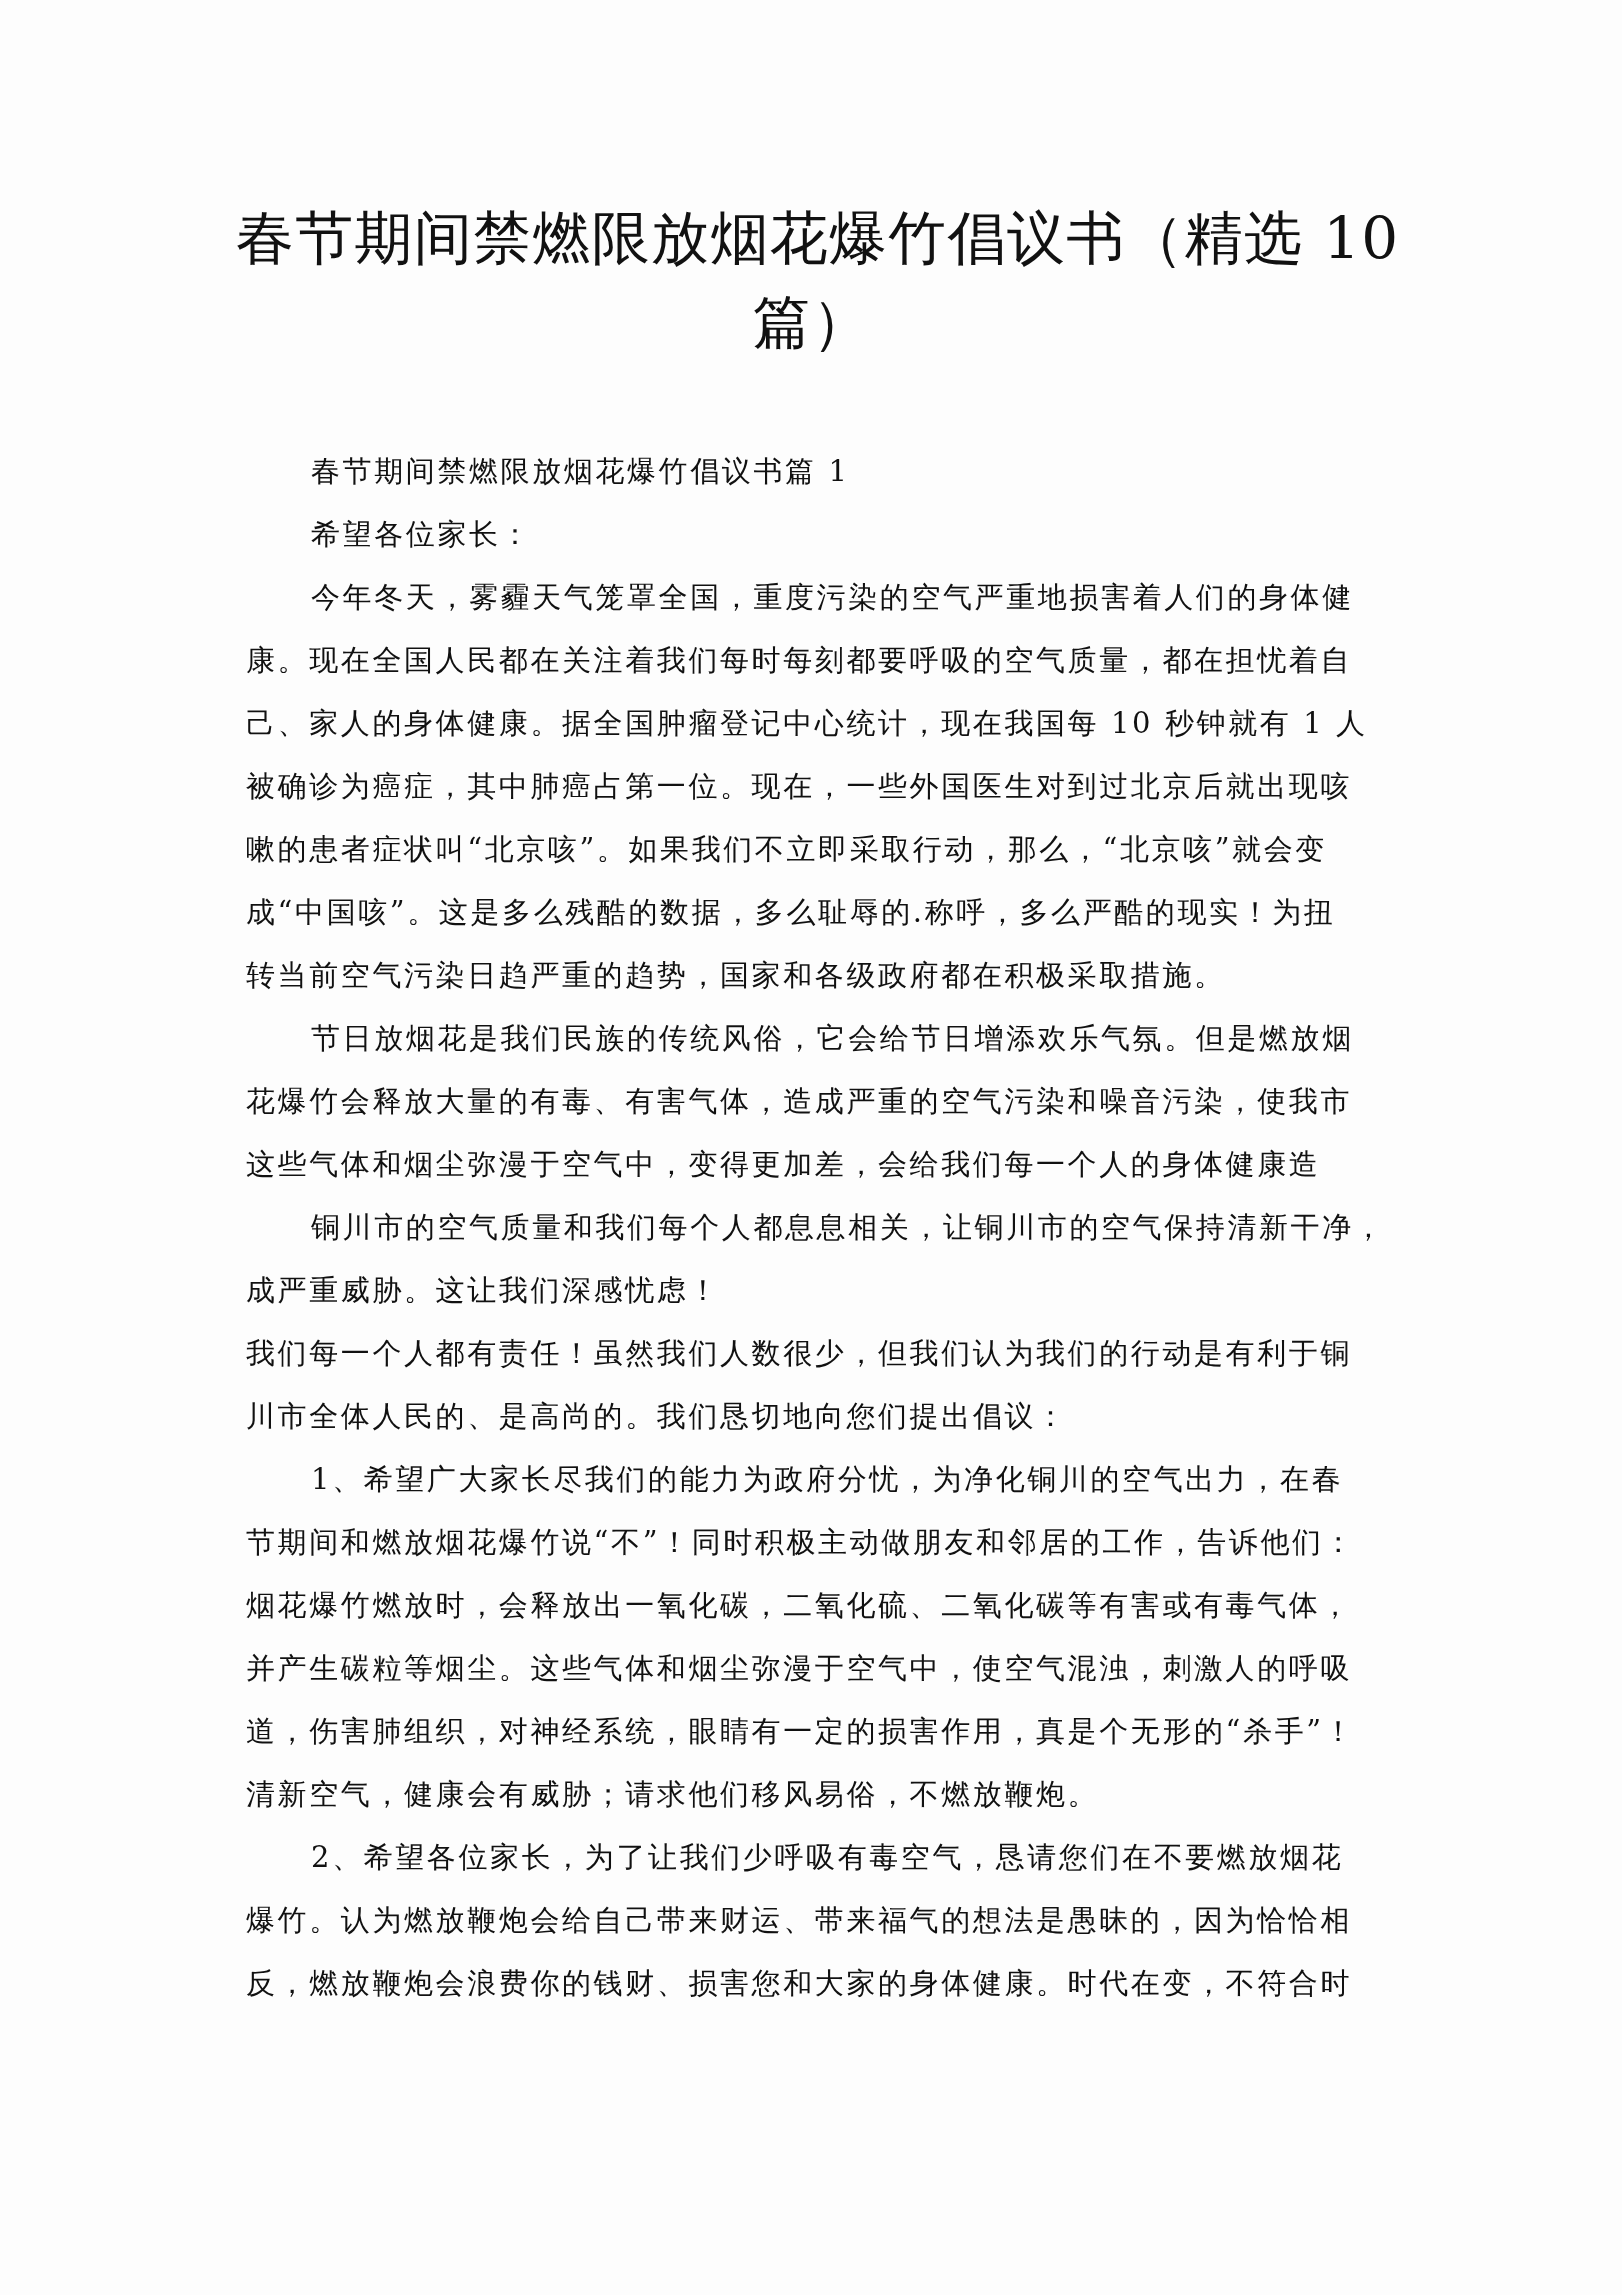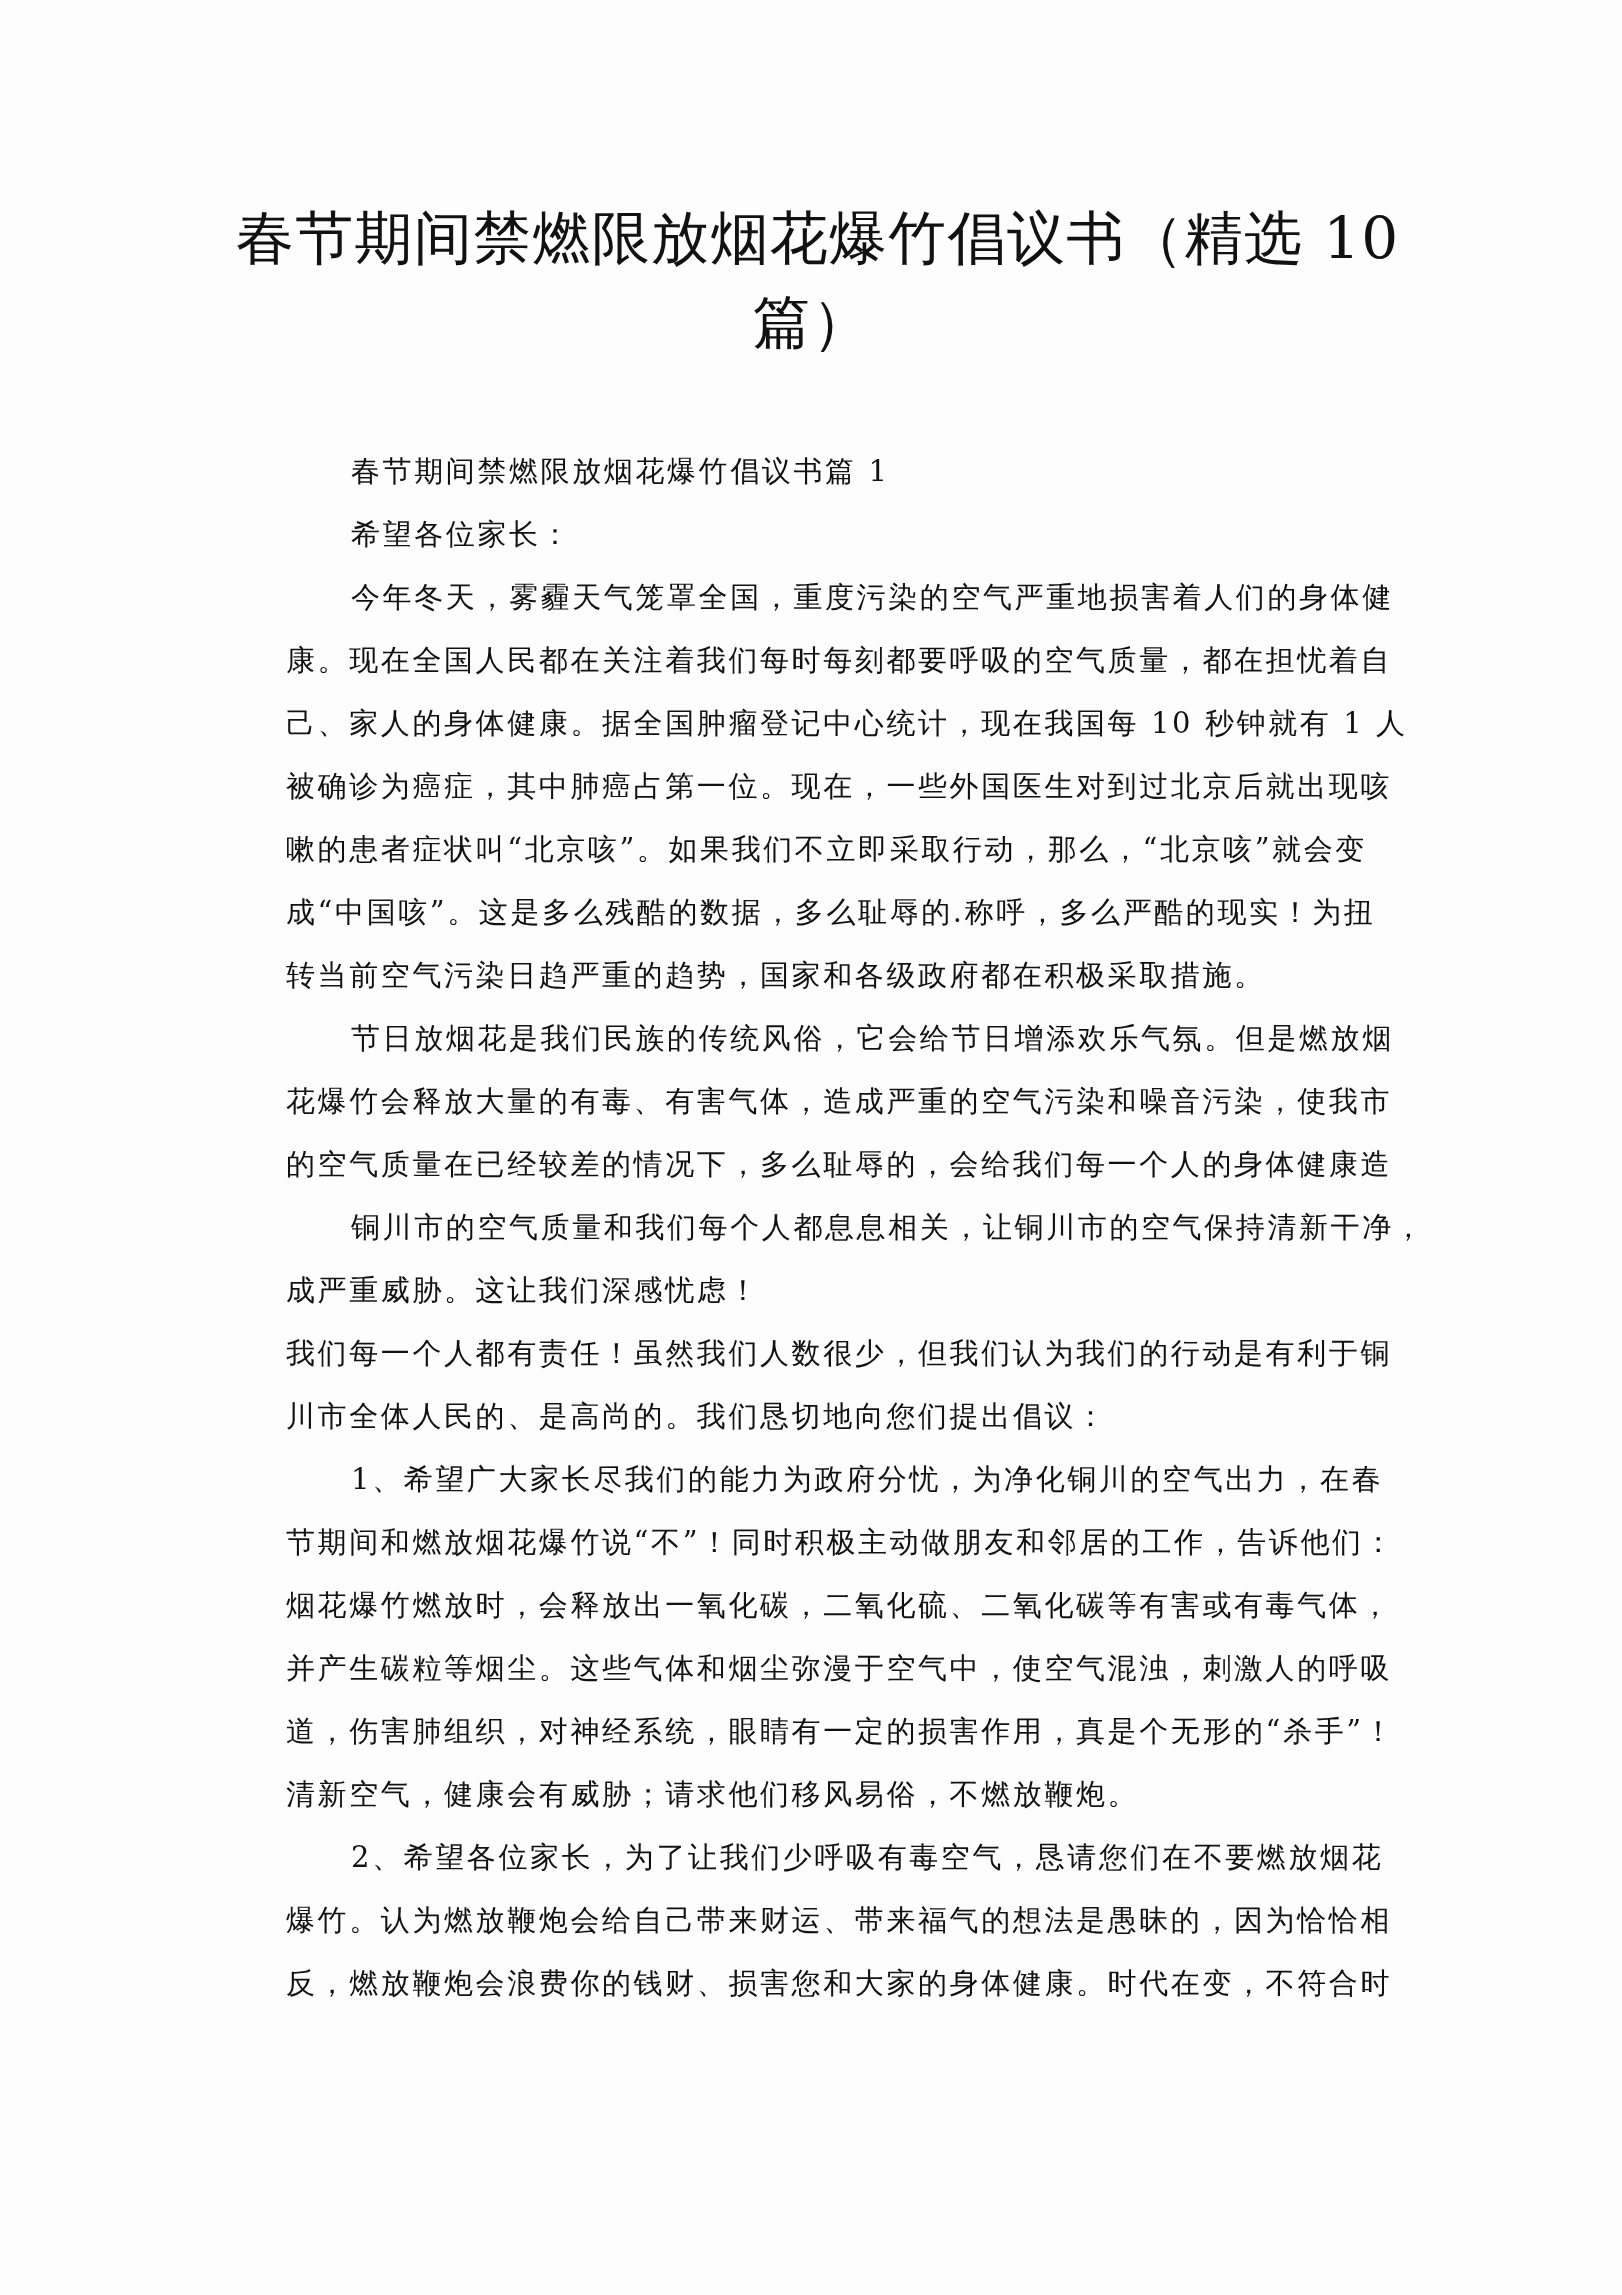--- a/index.html
+++ b/index.html
@@ -36,21 +36,20 @@
     }
     .title .tline {
       display: block;
       white-space: nowrap;
     }
     .body {
       position: absolute;
       left: 246px;
       top: 440px;
       width: 1139px;
-      margin-left: 40px;
     }
     .line {
       display: block;
       height: 63px;
       line-height: 63px;
       font-size: 29px;
       white-space: nowrap;
       letter-spacing: 2.6px;
     }
     .line.indent {
@@ -73,21 +72,21 @@
       <span class="line indent">希望各位家长：</span>
       <span class="line indent">今年冬天，雾霾天气笼罩全国，重度污染的空气严重地损害着人们的身体健</span>
       <span class="line">康。现在全国人民都在关注着我们每时每刻都要呼吸的空气质量，都在担忧着自</span>
       <span class="line">己、家人的身体健康。据全国肿瘤登记中心统计，现在我国每 10 秒钟就有 1 人</span>
       <span class="line">被确诊为癌症，其中肺癌占第一位。现在，一些外国医生对到过北京后就出现咳</span>
       <span class="line">嗽的患者症状叫“北京咳”。如果我们不立即采取行动，那么，“北京咳”就会变</span>
       <span class="line">成“中国咳”。这是多么残酷的数据，多么耻辱的.称呼，多么严酷的现实！为扭</span>
       <span class="line">转当前空气污染日趋严重的趋势，国家和各级政府都在积极采取措施。</span>
       <span class="line indent">节日放烟花是我们民族的传统风俗，它会给节日增添欢乐气氛。但是燃放烟</span>
       <span class="line">花爆竹会释放大量的有毒、有害气体，造成严重的空气污染和噪音污染，使我市</span>
-      <span class="line">的空气质量在已经较差的情况下，多么耻辱的，会给我们每一个人的身体健康造</span>
+      <span class="line">这些气体和烟尘弥漫于空气中，变得更加差，会给我们每一个人的身体健康造</span>
       <span class="line indent">铜川市的空气质量和我们每个人都息息相关，让铜川市的空气保持清新干净，</span>
       <span class="line">成严重威胁。这让我们深感忧虑！</span>
       <span class="line">我们每一个人都有责任！虽然我们人数很少，但我们认为我们的行动是有利于铜</span>
       <span class="line">川市全体人民的、是高尚的。我们恳切地向您们提出倡议：</span>
       <span class="line indent">1、希望广大家长尽我们的能力为政府分忧，为净化铜川的空气出力，在春</span>
       <span class="line">节期间和燃放烟花爆竹说“不”！同时积极主动做朋友和邻居的工作，告诉他们：</span>
       <span class="line">烟花爆竹燃放时，会释放出一氧化碳，二氧化硫、二氧化碳等有害或有毒气体，</span>
       <span class="line">并产生碳粒等烟尘。这些气体和烟尘弥漫于空气中，使空气混浊，刺激人的呼吸</span>
       <span class="line">道，伤害肺组织，对神经系统，眼睛有一定的损害作用，真是个无形的“杀手”！</span>
       <span class="line">清新空气，健康会有威胁；请求他们移风易俗，不燃放鞭炮。</span>

